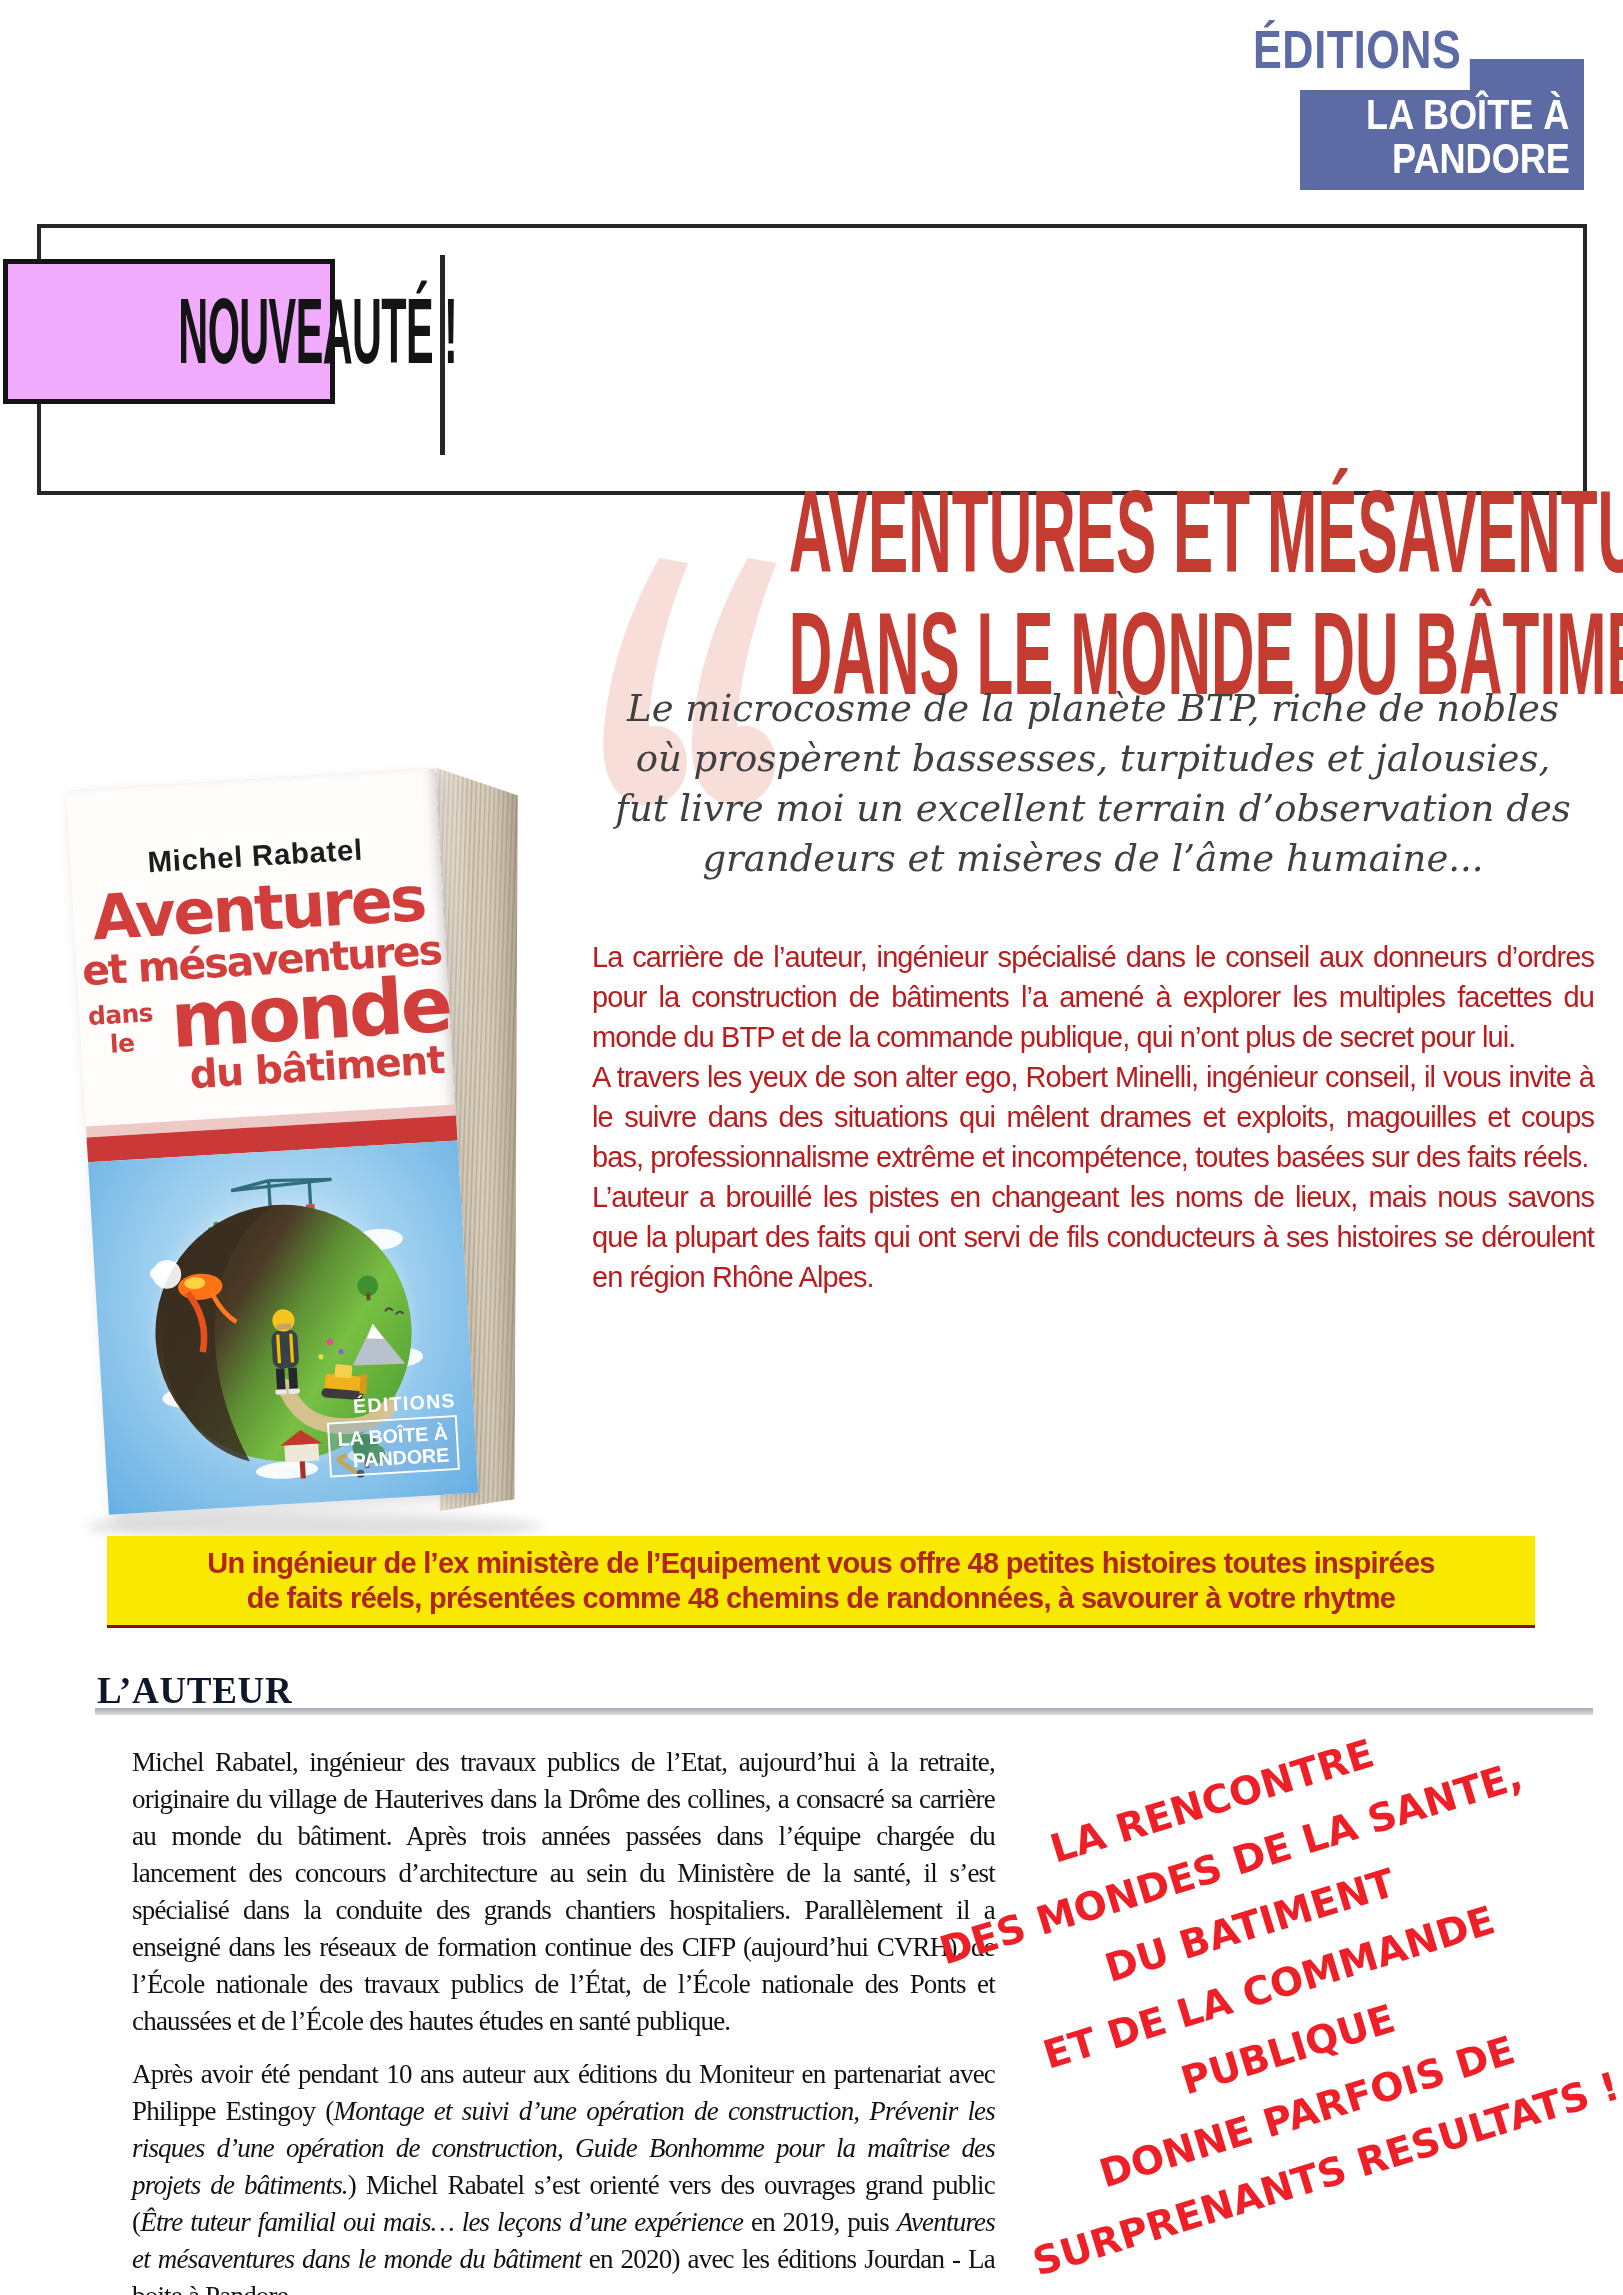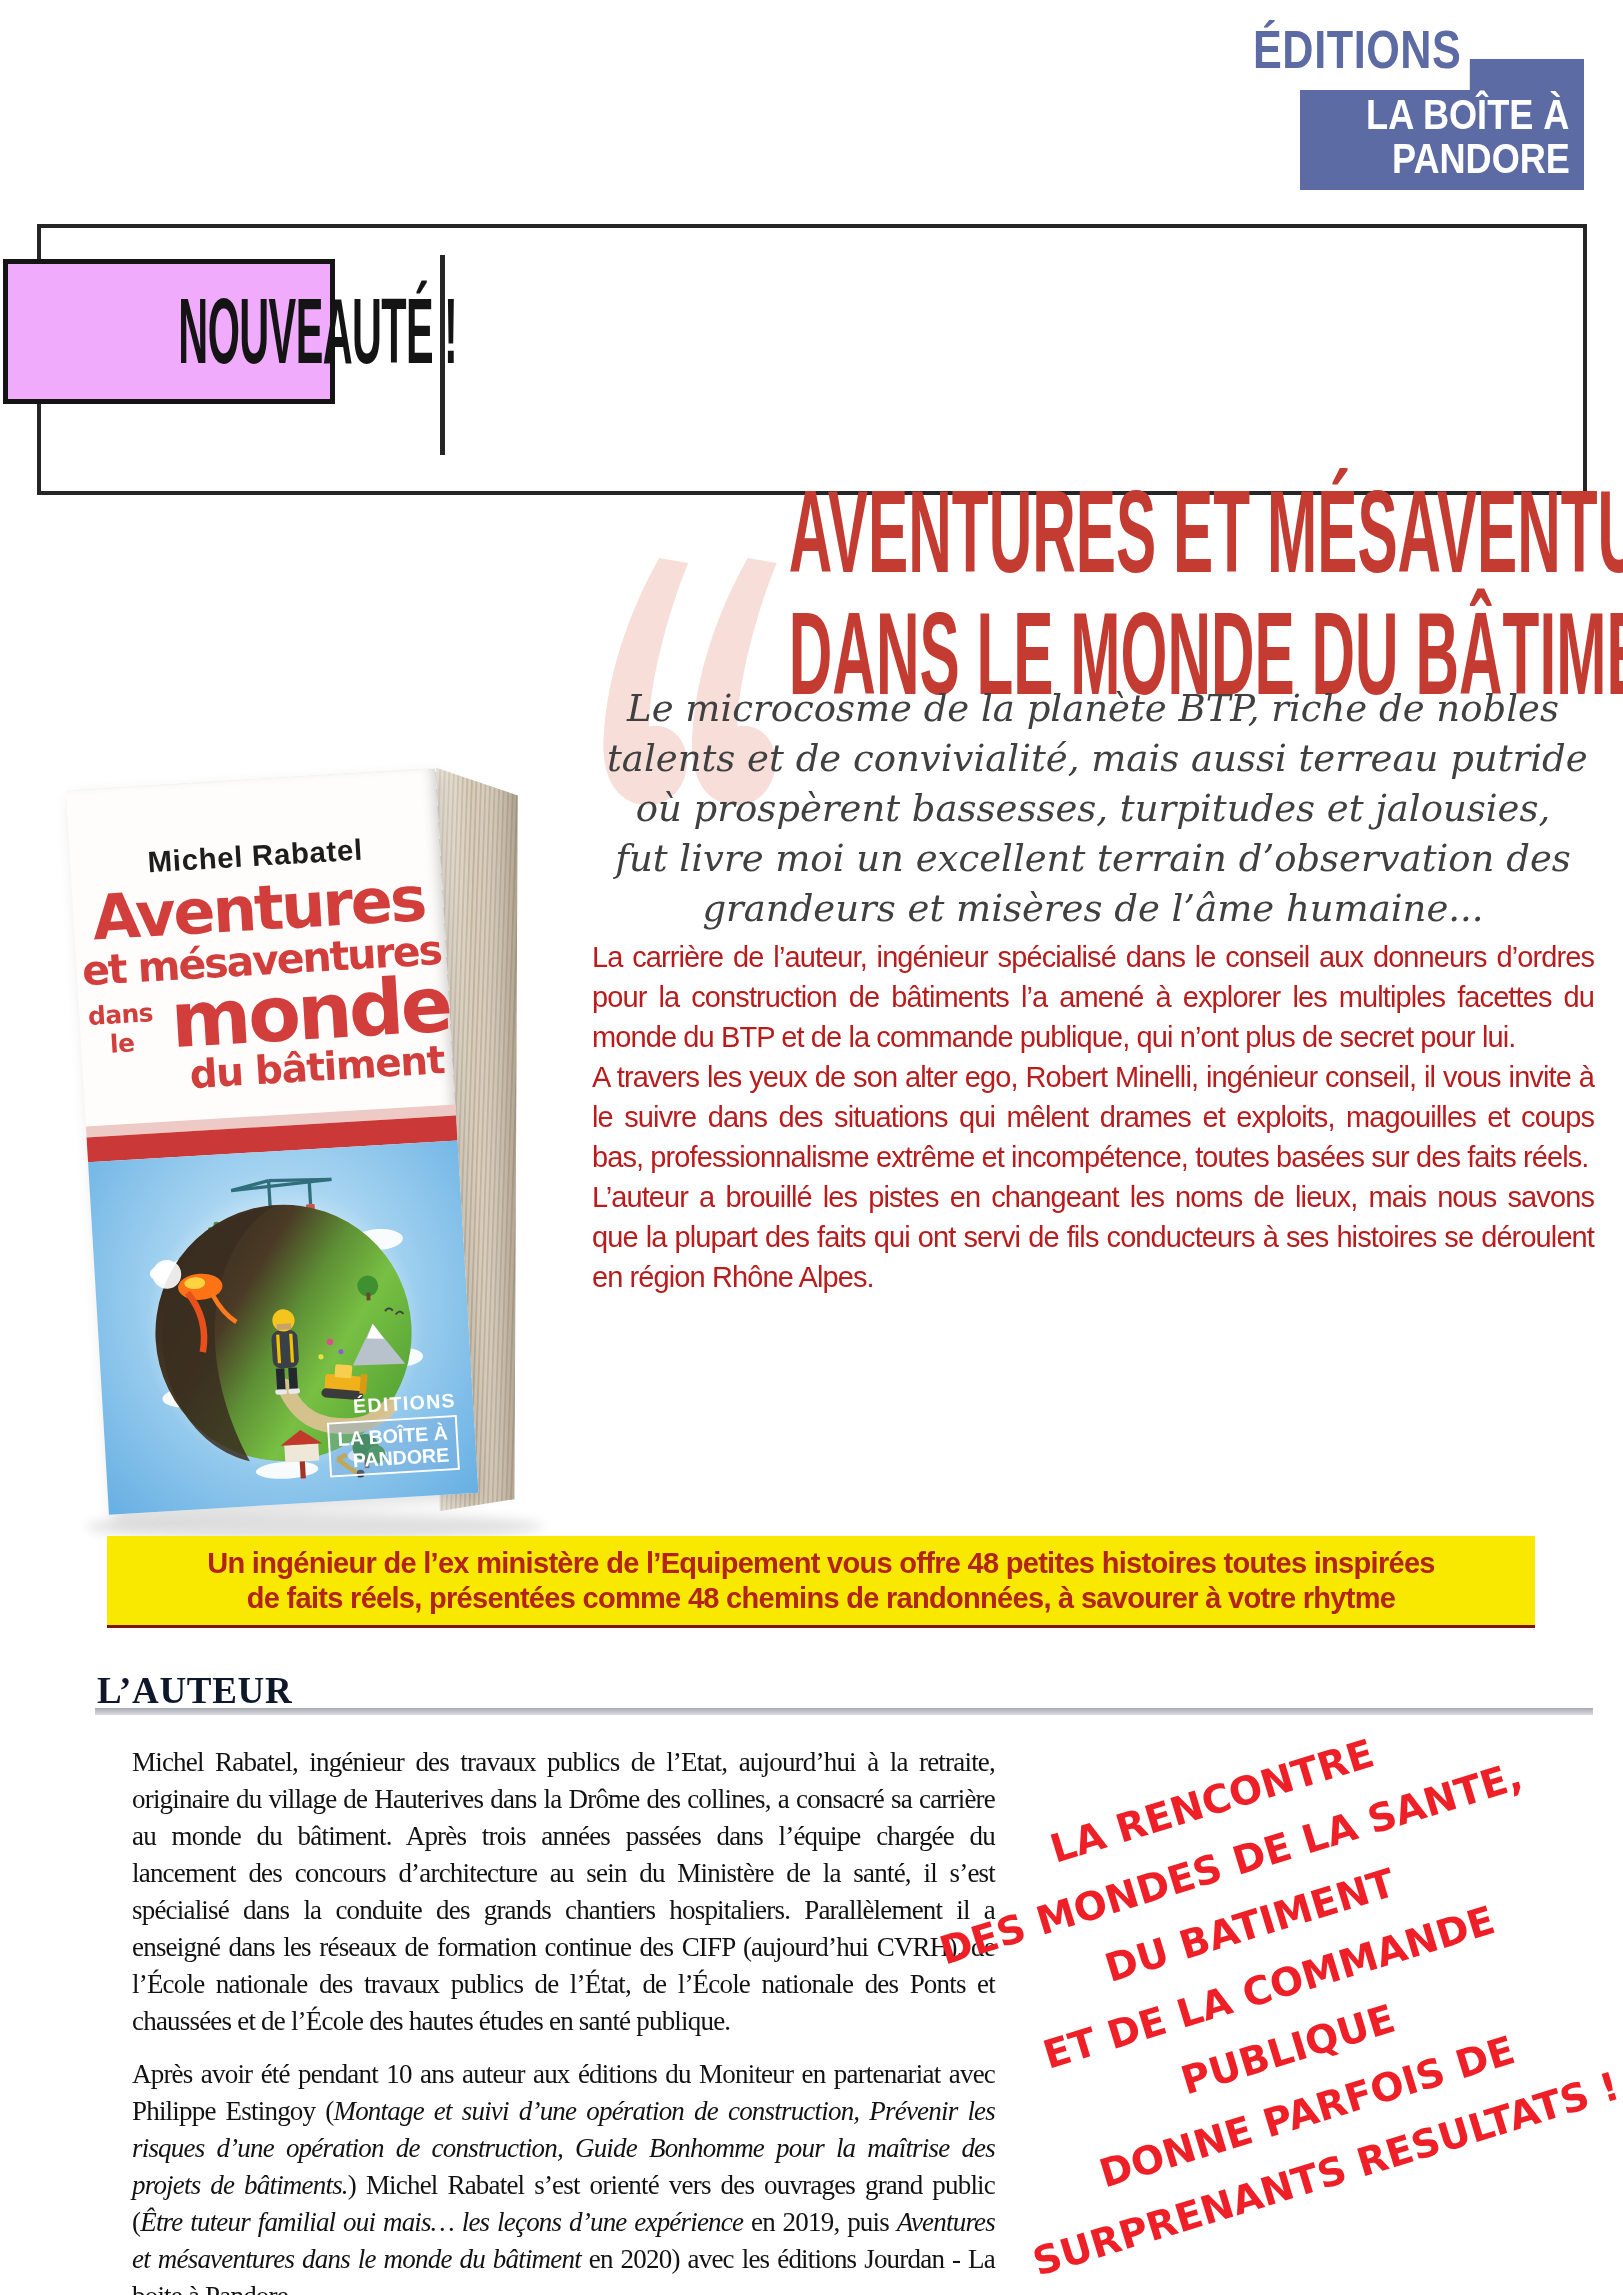--- a/index.html
+++ b/index.html
@@ -132,21 +132,20 @@
 
 <svg class="quote-mark" viewBox="0 0 320 410" aria-hidden="true">
   <g fill="#f7ded9" transform="skewX(-6)">
     <path d="M92,0 C50,92 28,192 32,288 C34,352 62,400 114,402 C154,403 176,370 172,332 C168,292 136,268 104,274 C98,212 112,100 140,8 Z"></path>
     <path d="M244,0 C202,92 180,192 184,288 C186,352 214,400 266,402 C306,403 328,370 324,332 C320,292 288,268 256,274 C250,212 264,100 292,8 Z" transform="translate(-8,0)"></path>
   </g>
 </svg>
 
 <blockquote class="quote">
   <div>Le microcosme de la planète BTP, riche de nobles</div>
-  <div>talents et de convivialité, mais aussi terreau putride</div>
   <div>où prospèrent bassesses, turpitudes et jalousies,</div>
   <div>fut livre moi un excellent terrain d’observation des</div>
   <div>grandeurs et misères de l’âme humaine...</div>
 </blockquote>
 
 <section class="intro">
   <p>La carrière de l’auteur, ingénieur spécialisé dans le conseil aux donneurs d’ordres pour la construction de bâtiments l’a amené à explorer les multiples facettes du monde du BTP et de la commande publique, qui n’ont plus de secret pour lui.</p>
   <p>A travers les yeux de son alter ego, Robert Minelli, ingénieur conseil, il vous invite à le suivre dans des situations qui mêlent drames et exploits, magouilles et coups bas, professionnalisme extrême et incompétence, toutes basées sur des faits réels.</p>
   <p>L’auteur a brouillé les pistes en changeant les noms de lieux, mais nous savons que la plupart des faits qui ont servi de fils conducteurs à ses histoires se déroulent en région Rhône Alpes.</p>
 </section>

